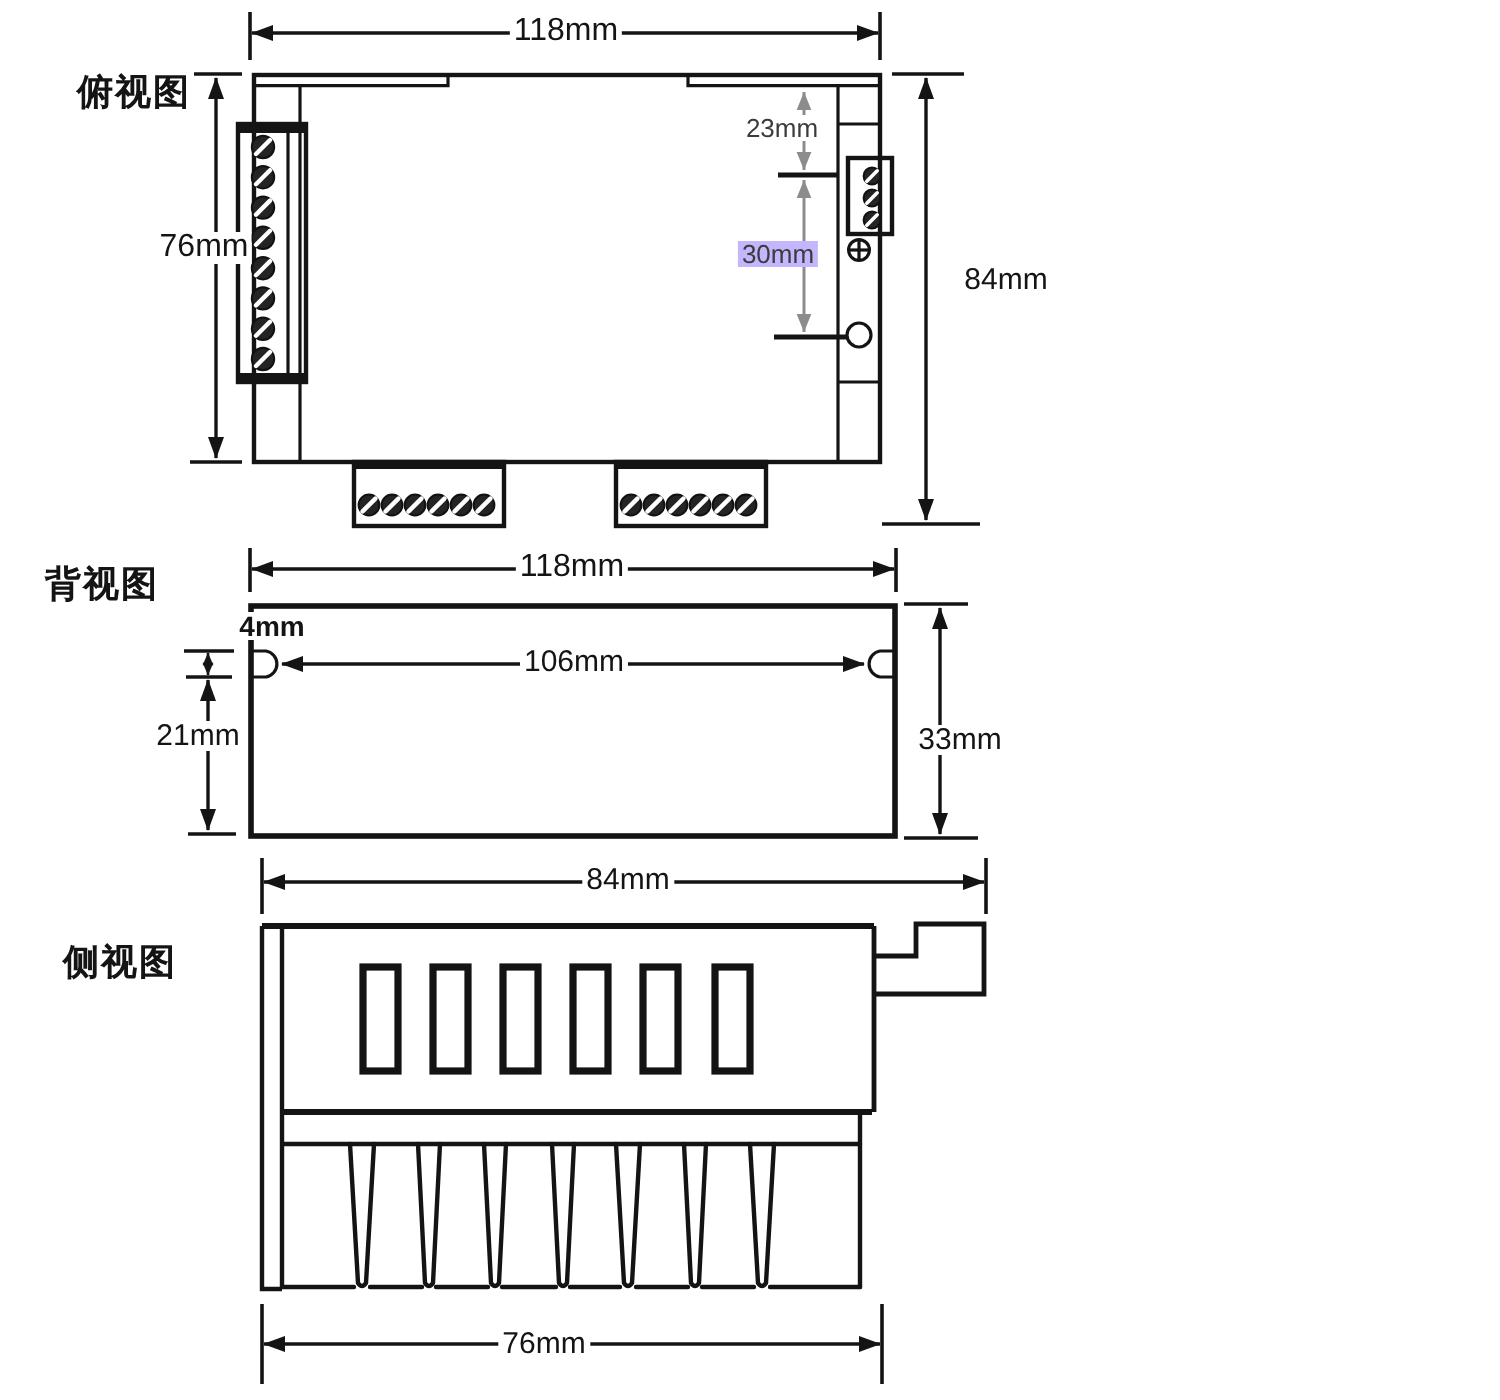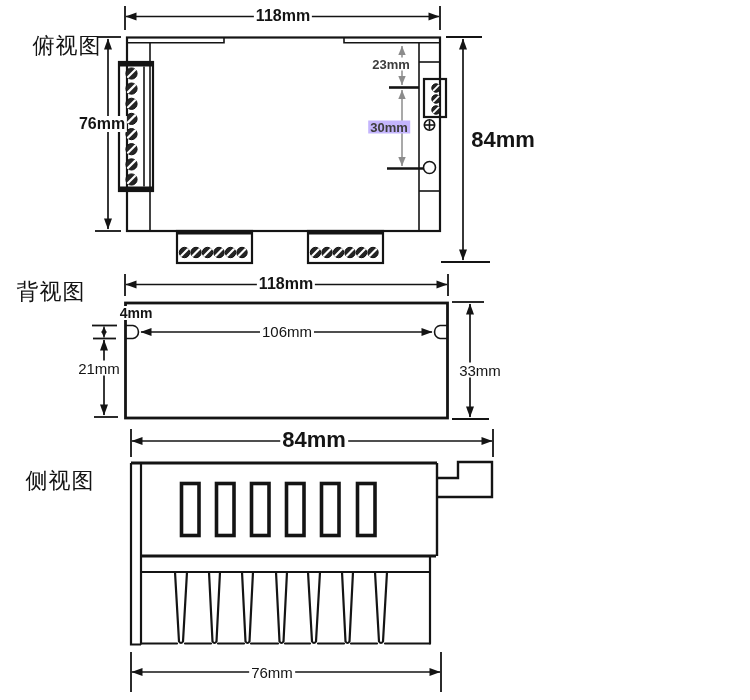--- a/index.html
+++ b/index.html
@@ -1,26 +1,26 @@
 <!DOCTYPE html>
 <html><head>
 <meta charset="utf-8">
 <style>
   html,body{margin:0;padding:0;background:#ffffff;}
   .stage{position:relative;width:750px;height:700px;background:#ffffff;overflow:hidden;
          font-family:"Liberation Sans","DejaVu Sans",sans-serif;}
   .stage svg{position:absolute;left:0;top:0;}
   .lbl{position:absolute;transform:translate(-50%,-50%);background:#ffffff;padding:0 2px;
        color:#141414;white-space:nowrap;line-height:1;}
-  .title{font-size:22px;font-weight:400;background:transparent;letter-spacing:1px;}
-  .d16{font-size:16px;font-weight:700;}
-  .d17{font-size:22px;font-weight:700;}
+  .title{font-size:18px;font-weight:700;background:transparent;letter-spacing:1px;}
+  .d16{font-size:16px;font-weight:400;}
+  .d17{font-size:15px;font-weight:400;}
   .d15{font-size:15px;font-weight:400;}
   .d14{font-size:14px;font-weight:700;margin-left:36px;}
-  .d13{font-size:13px;font-weight:700;color:#3c3c3c;}
+  .d13{font-size:13px;font-weight:400;color:#3c3c3c;}
   
   .o2{stroke:#141414;stroke-width:2.2;fill:none;}
   .o16{stroke:#141414;stroke-width:1.6;fill:none;}
   .o28{stroke:#141414;stroke-width:2.8;fill:none;}
   .o3{stroke:#141414;stroke-width:3;fill:none;}
   .o24{stroke:#141414;stroke-width:2.4;fill:none;}
   .slot{stroke:#141414;stroke-width:3.6;fill:none;}
   .comb{stroke:#141414;stroke-width:2.2;fill:none;stroke-linecap:round;stroke-linejoin:round;}
   .dim{stroke:#141414;stroke-width:1.7;marker-start:url(#mb);marker-end:url(#mb);}
   .dimg{stroke:#8c8c8c;stroke-width:1.5;marker-start:url(#mg);marker-end:url(#mg);}

